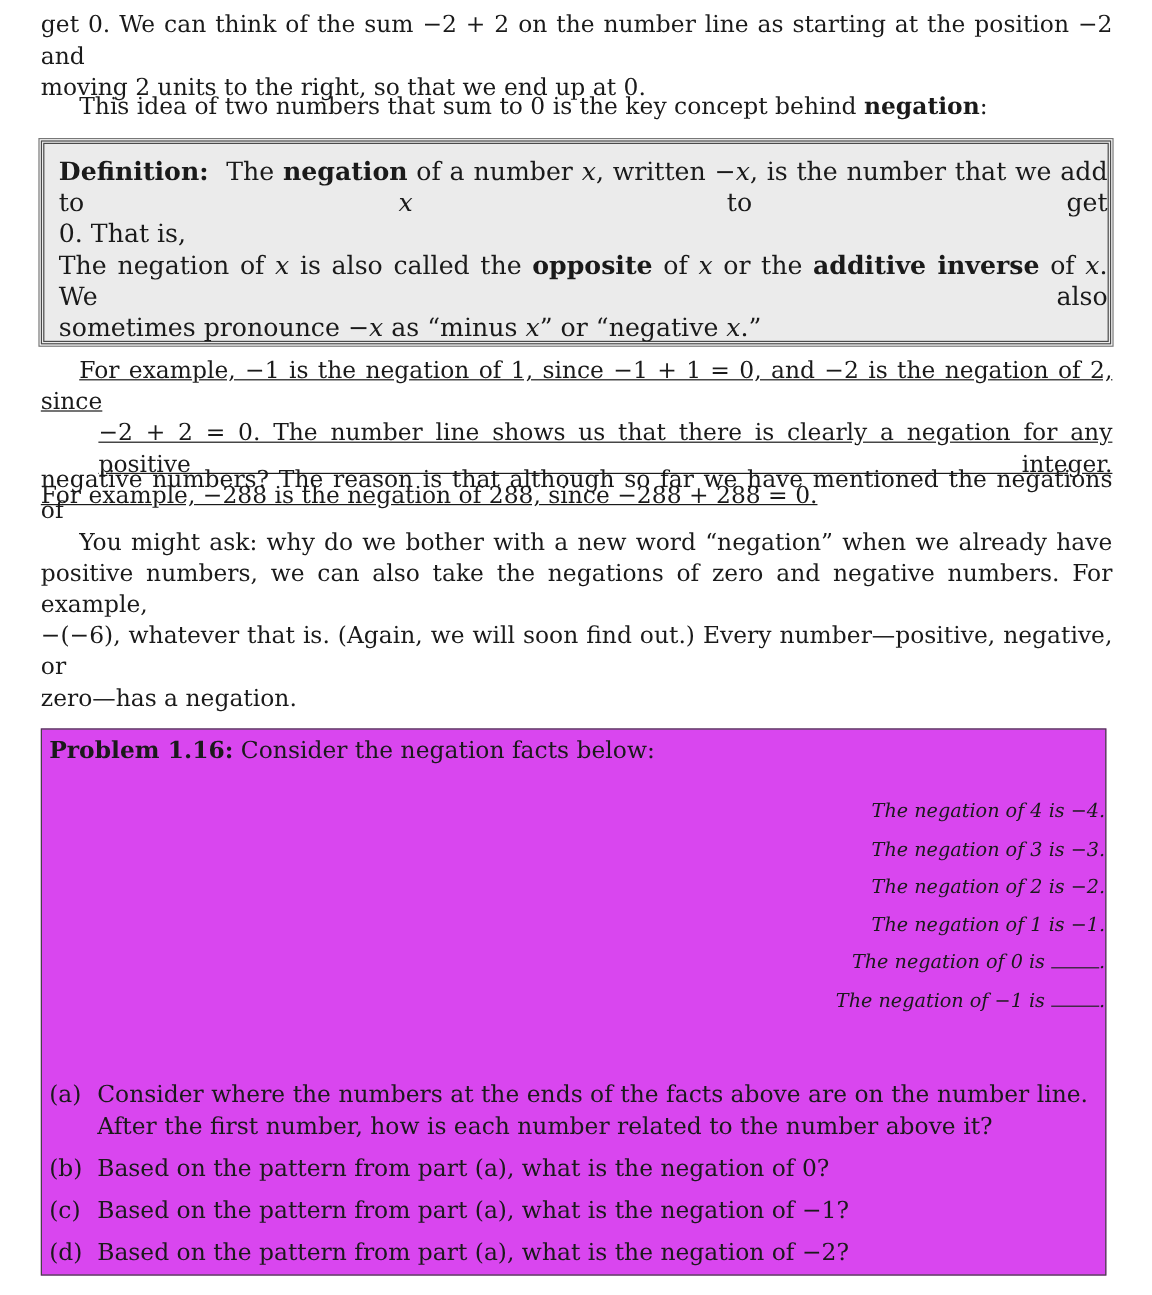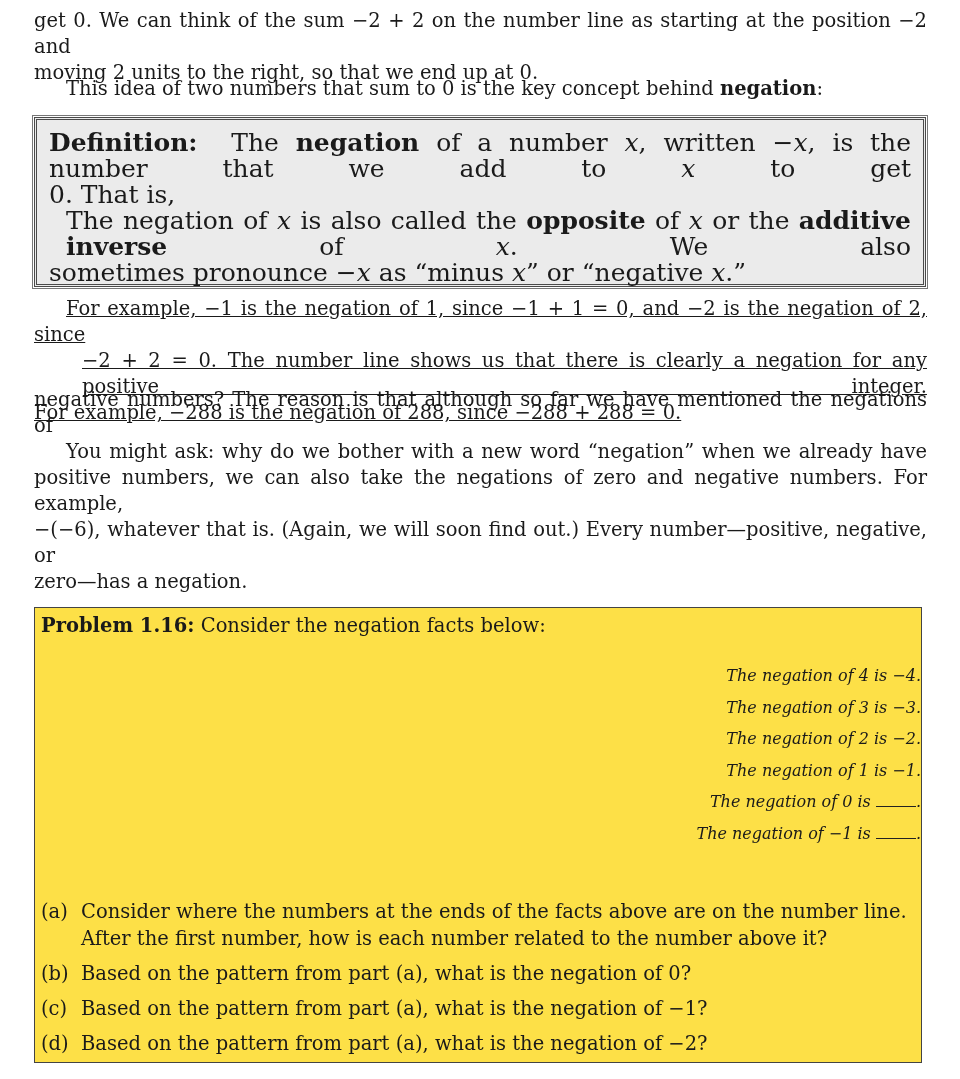--- a/index.html
+++ b/index.html
@@ -20,37 +20,37 @@
   .para span.line.last { text-align-last: left; }
   b { font-weight: bold; }
   i { font-style: italic; }
 
   .defbox {
     position: absolute; left: 34px; top: 117px; width: 886px; height: 164px;
     border: 3px double #4a4a4a; outline: 1px solid #777; outline-offset: 1px;
     background: #ebebeb;
   }
   .defbox .inner {
-    position: absolute; left: 12px; right: 12px; top: 10px;
-    font-size: 25px; line-height: 26px;
+    position: absolute; left: 12px; right: 0; top: 10px;
+    font-size: 21px; line-height: 26px;
   }
   .defbox .eq { text-align: center; margin: 6px 0 8px; }
 
   .pencil {
     position: absolute; left: 34px; top: 562px; width: 292px; height: 30px; margin-top: 48px;
   }
   .pencil-text {
     position: absolute; left: 92px; top: 4px; color: #ffffff;
     font-weight: bold; font-size: 16px; letter-spacing: 0.3px;
     font-family: "DejaVu Serif", serif;
   }
 
   .probbox {
     position: absolute; left: 34px; top: 607px; width: 886px; height: 454px;
-    border: 1.5px solid #444; background: #fde047;
+    border: 1.5px solid #444; background: #d946ef;
   }
   .probbox .title {
     position: absolute; left: 6px; top: 6px; font-size: 19.5px;
   }
   .facts {
     position: absolute; left: 0; right: 0; top: 52px;
     text-align: right; font-size: 16px; line-height: 31.5px; font-style: italic;
   }
   .fact { display: block; }
   .blank { display: inline-block; width: 40px; border-bottom: 1.5px solid #222; height: 16px; vertical-align: baseline; }
@@ -73,21 +73,21 @@
   <span>This idea of two numbers that sum to 0 is the key concept behind </span><b>negation</b><span>:</span>
 </div>
 
 <div class="defbox">
   <div class="inner">
     <div style="text-align:justify; text-align-last:justify;">
       <b>Definition:</b>&nbsp;
       <span>The </span><b>negation</b><span> of a number </span><i>x</i><span>, written −</span><i>x</i><span>, is the number that we add to </span><i>x</i><span> to get</span>
     </div>
     <div>0. That is,</div>
-    <div style="text-align:justify; text-align-last:justify;margin-left:17px;">
+    <div style="text-align:justify; text-align-last:justify;">
       <span>The negation of </span><i>x</i><span> is also called the </span><b>opposite</b><span> of </span><i>x</i><span> or the </span><b>additive inverse</b><span> of </span><i>x</i><span>.  We also</span>
     </div>
     <div>
       <span>sometimes pronounce −</span><i>x</i><span> as “minus </span><i>x</i><span>” or “negative </span><i>x</i><span>.”</span>
     </div>
   </div>
 </div>
 
 <div class="para indent" style="top:296px;">
   <span class="line" style="text-indent:32px;">For example, −1 is the negation of 1, since −1 + 1 = 0, and −2 is the negation of 2, since</span>

